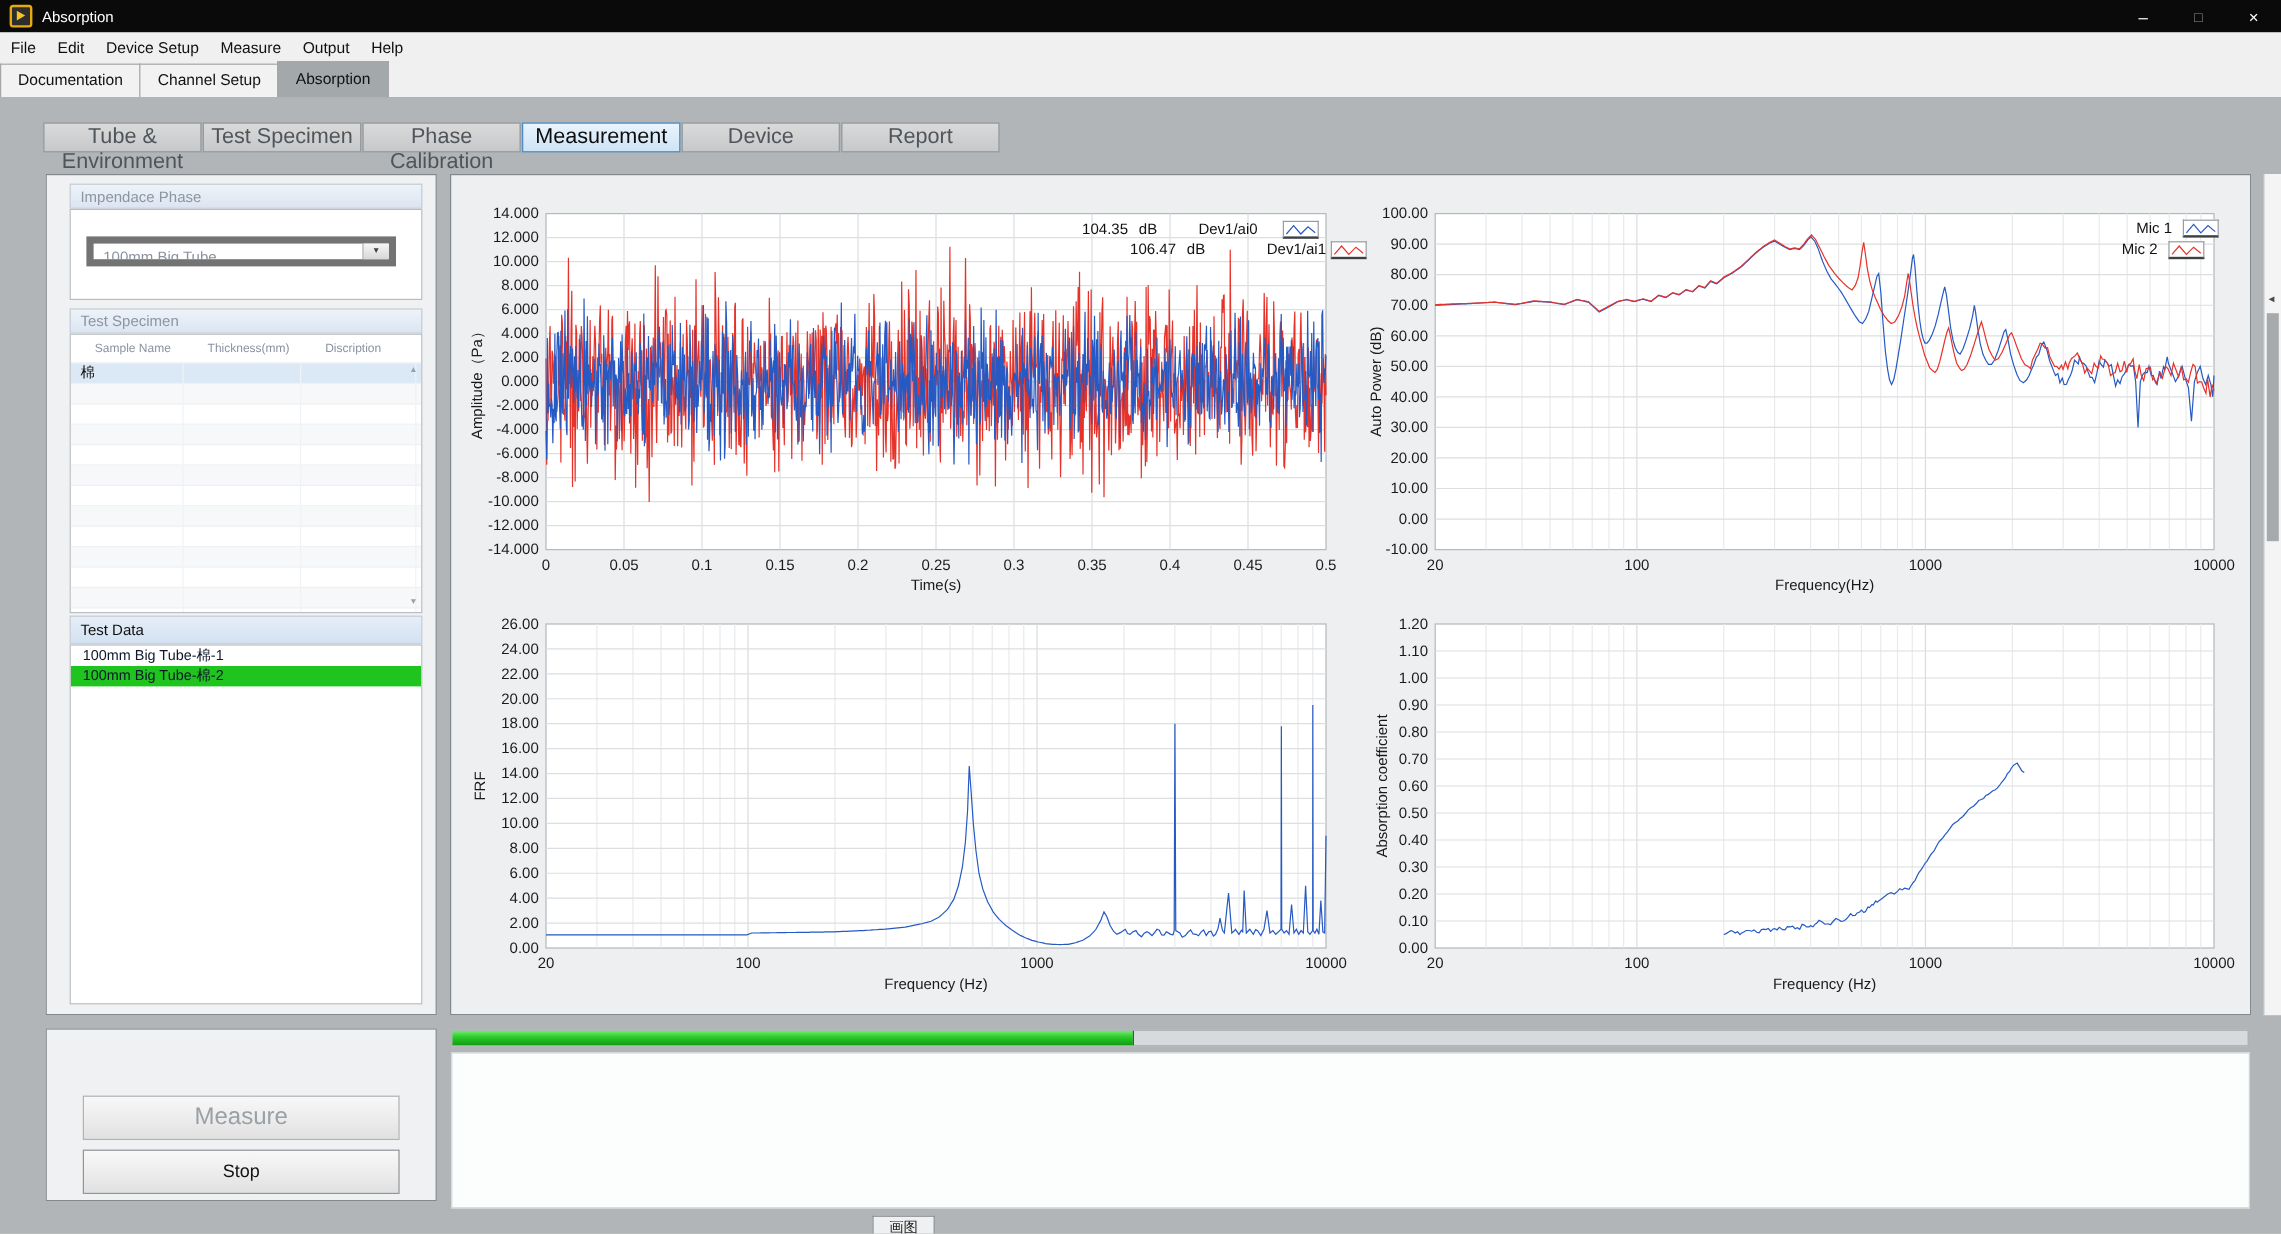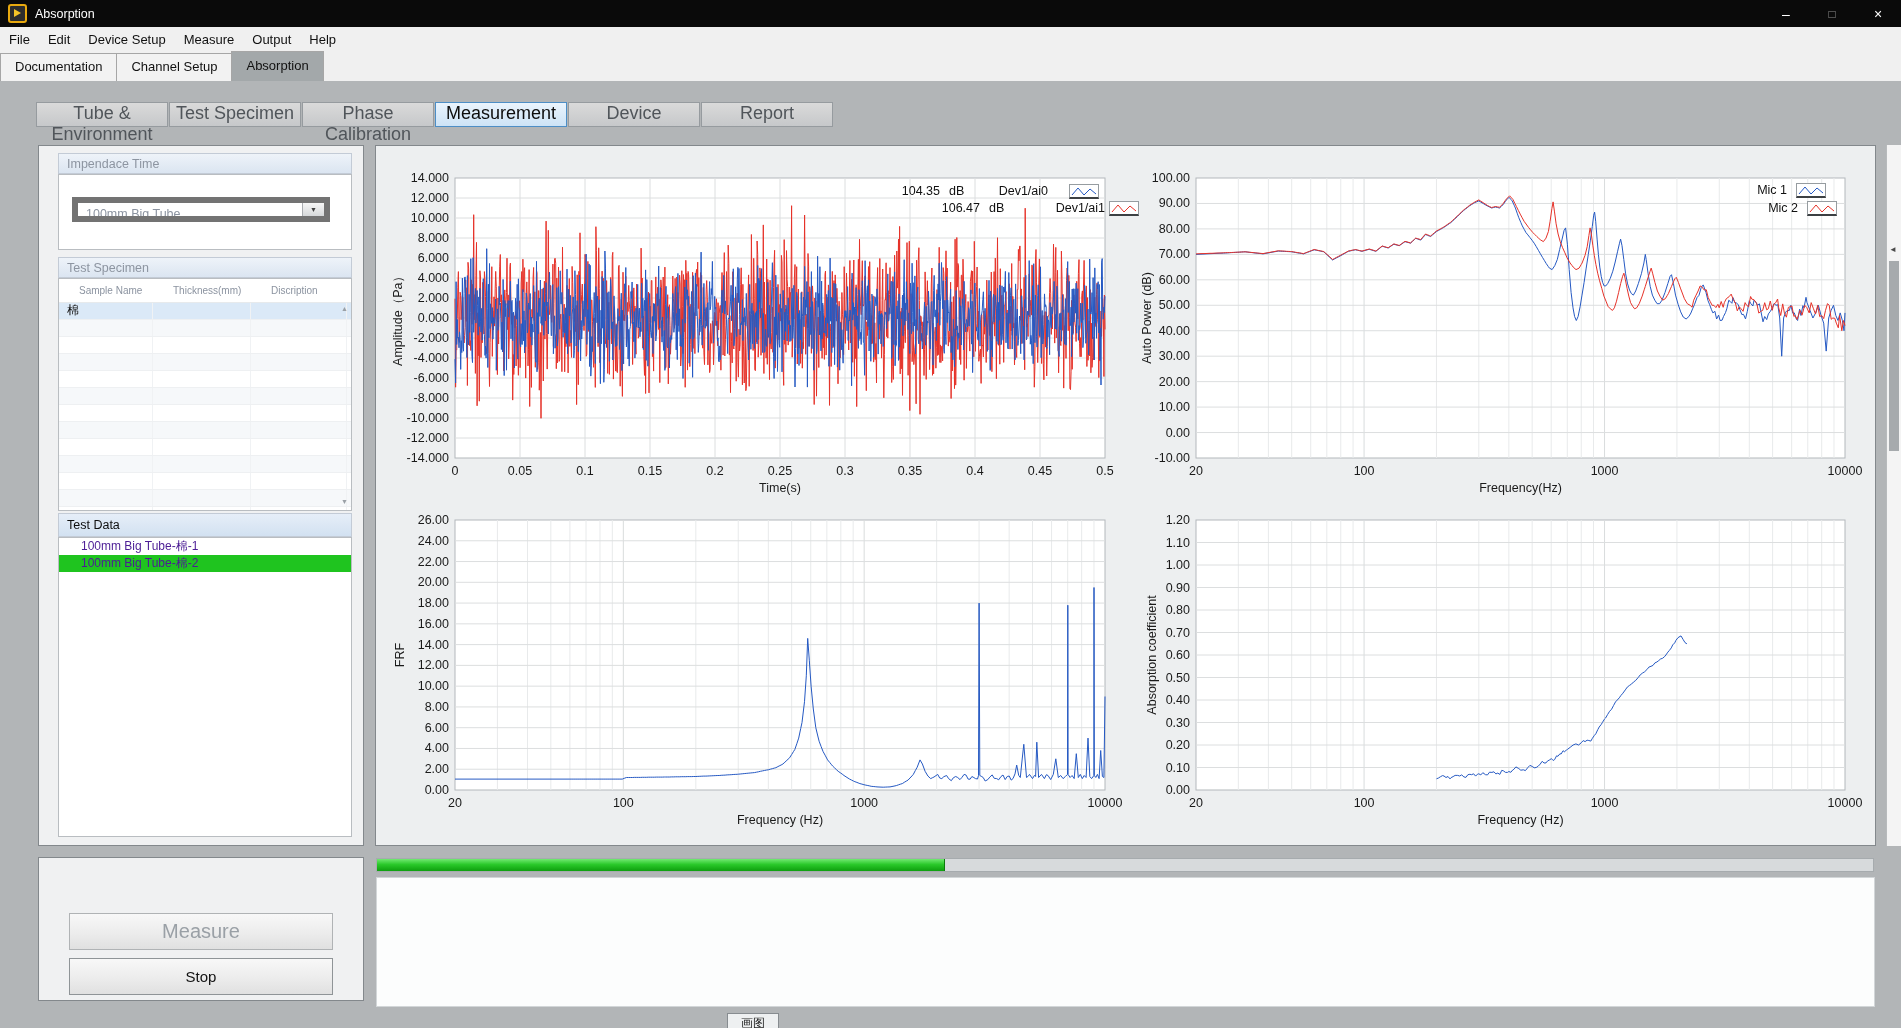--- a/index.html
+++ b/index.html
@@ -55,21 +55,21 @@
   .spec-head .c{font-size:10px;color:#8b93a0;line-height:23px;padding-left:20px;box-sizing:border-box}
   .c1w{width:94px}.c2w{width:98px}.c3w{width:96px}
   .spec-row{display:flex;height:16px;border-bottom:1px solid #eef0f2}
   .spec-row .c{font-size:12px;color:#111;line-height:15px;padding-left:8px;box-sizing:border-box;
            border-right:1px solid #f0f2f4}
   .spec-row.first{background:#dbe9f7}
   .spec-row.alt{background:#f6f8fa}
   .scroll-chev{position:absolute;right:3px;font-size:7px;color:#9aa0a6;line-height:8px}
   .td-list{position:absolute;left:0;top:24px;width:294px;height:300px;background:#fff;
            border:1px solid #b9bdc1;box-sizing:border-box;overflow:hidden}
-  .td-item{height:17px;line-height:16px;font-size:12px;color:#4c1d95;padding-left:22px;white-space:nowrap}
+  .td-item{height:17px;line-height:16px;font-size:12px;color:#0f172a;padding-left:10px;white-space:nowrap}
   .td-item.sel{background:#1fc41f}
   
   .btn-panel{position:absolute;left:38px;top:776px;width:326px;height:144px;
            background:#f0f1f2;border:1px solid #83888c;box-sizing:border-box}
   .cmd-btn{position:absolute;left:30px;width:264px;height:37px;box-sizing:border-box;
            background:linear-gradient(#f8f8f8,#ececec 55%,#e0e0e0);border:1px solid #b0b3b5;
            display:flex;align-items:center;justify-content:center;color:#9aa0a6;font-size:15px}
   .cmd-btn.big{font-size:20px}
   .cmd-btn.enabled{color:#121212;border-color:#8f9497}
   
@@ -133,21 +133,21 @@
       <div class="sub-tab">Tube &amp; Environment</div>
       <div class="sub-tab">Test Specimen</div>
       <div class="sub-tab">Phase Calibration</div>
       <div class="sub-tab selected">Measurement</div>
       <div class="sub-tab">Device</div>
       <div class="sub-tab">Report</div>
     </div>
 
   <div class="left-panel">
     <div class="section" id="sec-impedance" style="top:7px">
-      <div class="section-hdr">Impendace Time</div>
+      <div class="section-hdr">Impendace Phase</div>
       <div class="imp-body">
         <div class="dropdown">
           <span class="val">100mm Big Tube</span>
           <span class="dd-btn">▼</span>
         </div>
       </div>
     </div>
 
     <div class="section" id="sec-specimen" style="top:111px">
       <div class="section-hdr">Test Specimen</div>
@@ -373,21 +373,21 @@
         <text x="65" y="37" text-anchor="end" font-size="12.5" fill="#1a1a1a">100.00</text>
         <text x="71" y="330" text-anchor="middle" font-size="12.5" fill="#1a1a1a">20</text>
         <text x="239.07579635390402" y="330" text-anchor="middle" font-size="12.5" fill="#1a1a1a">100</text>
         <text x="479.537898176952" y="330" text-anchor="middle" font-size="12.5" fill="#1a1a1a">1000</text>
         <text x="720" y="330" text-anchor="middle" font-size="12.5" fill="#1a1a1a">10000</text>
         <text x="395.5" y="347" text-anchor="middle" font-size="12.5" fill="#1a1a1a">Frequency(Hz)</text>
         <text x="26" y="173" text-anchor="middle" font-size="12.5" fill="#1a1a1a" transform="rotate(-90 26 173)">Auto Power (dB)</text>
         <polyline points="71.0,109.4 73.0,109.3 75.0,109.2 77.0,109.1 79.0,109.0 81.0,108.9 83.0,108.8 85.0,108.7 87.0,108.6 89.0,108.5 91.0,108.4 93.0,108.3 95.0,108.2 97.0,108.2 98.4,108.1 100.4,108.0 102.4,107.9 104.4,107.7 106.4,107.6 108.4,107.5 110.4,107.4 112.4,107.3 114.4,107.2 116.4,107.0 118.4,106.9 120.1,106.8 122.1,107.0 124.1,107.3 126.1,107.5 128.1,107.7 130.1,108.0 132.1,108.2 134.1,108.4 136.1,108.6 138.0,108.9 140.0,108.5 142.0,108.1 144.0,107.8 146.0,107.4 148.0,107.0 150.0,106.7 152.0,106.3 153.3,106.1 155.3,106.2 157.3,106.3 159.3,106.4 161.3,106.5 163.3,106.6 165.3,106.7 166.7,106.8 168.7,107.2 170.7,107.5 172.7,107.9 174.7,108.2 176.7,108.5 178.5,108.9 180.5,108.1 182.5,107.3 184.5,106.6 186.5,105.8 189.2,104.8 191.2,105.2 193.2,105.6 195.2,106.0 197.2,106.5 198.8,106.8 200.8,108.7 202.8,110.5 204.8,112.4 207.6,115.0 209.6,113.9 211.6,112.8 213.6,111.8 215.8,110.6 217.8,109.5 219.8,108.3 221.8,107.2 223.3,106.3 225.3,105.9 227.3,105.4 229.3,105.0 230.4,104.8 232.4,105.2 234.4,105.7 237.0,106.3 239.0,105.7 241.0,105.2 243.0,104.6 244.2,104.3 246.2,104.9 248.2,105.5 250.9,106.3 252.9,104.7 254.9,103.1 257.2,101.2 259.2,101.8 261.2,102.4 263.2,103.0 265.2,101.6 267.2,100.3 268.9,99.2 270.9,99.8 272.9,100.3 274.2,100.7 276.2,99.3 278.2,97.9 280.0,96.6 282.0,97.2 284.0,97.7 285.5,98.2 287.5,96.3 289.5,94.5 290.7,93.3 292.7,94.0 295.7,95.1 297.7,92.8 300.5,89.5 302.5,90.3 304.5,91.1 305.6,91.5 307.6,89.8 309.6,88.1 311.5,86.5 313.5,85.4 315.5,84.3 317.5,83.2 318.5,82.6 320.5,81.3 322.5,79.9 324.5,78.5 325.6,77.8 327.6,76.0 329.6,74.1 332.2,71.7 334.2,69.7 336.2,67.8 338.5,65.6 340.5,64.0 342.5,62.5 344.3,61.0 346.3,59.7 348.3,58.5 349.5,57.7 351.5,56.9 353.8,55.9 355.8,57.1 358.2,58.5 360.2,59.7 362.5,61.0 364.5,62.0 366.6,63.0 368.6,62.5 370.5,62.0 372.5,62.5 374.6,63.0 376.6,61.1 378.2,59.5 380.2,56.7 381.5,54.9 384.1,52.3 386.1,54.7 387.2,55.9 389.2,60.3 390.4,63.0 392.4,68.8 393.8,72.7 395.8,77.4 397.3,80.9 399.3,84.5 400.9,87.5 402.9,89.9 405.0,92.6 407.0,95.2 409.2,98.2 411.2,101.5 413.4,105.3 415.4,108.8 417.5,112.4 419.5,115.7 421.2,118.5 423.2,121.4 424.4,123.1 427.1,124.6 429.8,120.6 432.3,114.5 434.7,104.3 437.1,94.1 439.1,85.4 440.6,82.9 442.4,99.2 444.2,124.6 446.1,147.5 448.0,162.8 449.6,171.5 451.3,175.5 453.1,171.5 455.1,161.8 457.0,150.1 459.1,137.4 461.2,123.1 463.3,109.4 465.4,95.1 467.3,81.4 468.7,70.2 469.6,67.1 470.7,76.3 472.1,94.1 473.4,109.4 474.8,122.1 476.2,131.3 477.6,137.4 479.1,140.9 480.8,140.9 482.8,138.4 485.3,133.3 487.8,126.2 490.2,117.0 492.5,106.8 494.5,98.2 495.6,94.1 497.0,100.7 498.8,114.5 500.6,128.7 502.6,138.9 504.5,145.0 506.4,148.6 508.4,150.1 510.7,146.0 513.4,138.4 516.4,128.7 518.9,118.0 520.3,109.4 521.2,114.5 523.1,128.7 525.2,141.4 527.4,150.1 529.8,155.2 532.1,158.7 534.6,158.7 537.0,155.2 540.0,147.5 542.9,138.4 545.1,131.3 546.5,129.7 548.4,138.4 550.5,150.1 553.1,159.3 555.7,166.9 558.2,172.0 561.1,174.0 563.9,171.5 565.9,168.0 567.6,163.8 569.6,159.3 572.0,152.6 574.0,150.3 576.2,142.5 578.2,139.9 581.0,147.5 583.0,155.7 584.5,159.3 586.5,164.7 587.9,167.9 589.9,166.3 591.6,174.0 593.6,170.1 595.1,175.5 597.1,175.2 598.5,171.5 600.5,167.6 601.8,163.8 603.8,155.2 604.9,156.2 606.9,158.3 608.0,152.6 610.0,158.0 611.3,157.7 613.3,159.9 614.8,164.3 616.8,169.5 618.5,169.4 620.5,173.9 622.3,166.4 624.3,155.8 625.9,158.7 627.9,161.0 629.0,155.2 631.0,157.3 632.4,160.3 634.4,158.8 636.0,166.9 638.0,176.8 639.7,171.5 641.7,174.6 643.4,168.9 645.4,166.3 647.3,162.8 649.3,158.4 650.8,160.3 652.8,159.7 654.7,173.0 656.7,211.2 658.6,173.0 660.6,167.2 662.3,165.4 664.3,165.6 665.8,160.3 667.8,168.2 669.3,167.9 671.3,173.9 672.6,175.5 674.6,164.2 675.9,170.5 677.9,160.6 679.0,162.8 681.0,152.3 682.0,157.7 685.0,165.4 687.9,173.0 690.7,167.9 693.4,160.3 696.1,170.5 698.7,178.1 701.2,206.1 703.7,173.0 706.1,165.4 708.5,160.3 710.8,170.5 713.0,175.5 715.2,167.9 717.4,175.5 719.0,185.7 720.0,167.9" fill="none" stroke="#2559c3" stroke-width="1"></polyline>
         <polyline points="71.0,108.9 73.0,108.8 75.0,108.7 77.0,108.6 79.0,108.6 81.0,108.5 83.0,108.4 85.0,108.3 87.0,108.3 89.0,108.2 91.0,108.1 93.0,108.0 95.0,108.0 97.0,107.9 98.4,107.8 100.4,107.7 102.4,107.6 104.4,107.6 106.4,107.5 108.4,107.4 110.4,107.3 112.4,107.2 114.4,107.1 116.4,107.0 118.4,106.9 120.1,106.8 122.1,107.0 124.1,107.2 126.1,107.4 128.1,107.6 130.1,107.8 132.1,108.0 134.1,108.2 136.1,108.4 138.0,108.6 140.0,108.2 142.0,107.9 144.0,107.5 146.0,107.1 148.0,106.8 150.0,106.4 152.0,106.0 153.3,105.8 155.3,105.9 157.3,106.0 159.3,106.1 161.3,106.3 163.3,106.4 165.3,106.5 166.7,106.6 168.7,106.9 170.7,107.3 172.7,107.6 174.7,107.9 176.7,108.3 178.5,108.6 180.5,107.8 182.5,107.1 184.5,106.3 186.5,105.5 189.2,104.5 191.2,104.9 193.2,105.4 195.2,105.8 197.2,106.2 198.8,106.6 200.8,108.4 202.8,110.1 204.8,111.9 207.6,114.5 209.6,113.4 211.6,112.3 213.6,111.3 215.8,110.1 217.8,109.0 219.8,108.0 221.8,106.9 223.3,106.1 225.3,105.6 227.3,105.2 229.3,104.8 230.4,104.5 232.4,105.0 234.4,105.5 237.0,106.1 239.0,105.5 241.0,104.9 243.0,104.4 244.2,104.0 246.2,104.6 248.2,105.2 250.9,106.1 252.9,104.4 254.9,102.8 257.2,101.0 259.2,101.6 261.2,102.2 263.2,102.7 265.2,101.4 267.2,100.0 268.9,98.9 270.9,99.5 272.9,100.1 274.2,100.5 276.2,99.1 278.2,97.6 280.0,96.4 282.0,96.9 284.0,97.5 285.5,97.9 287.5,96.1 289.5,94.2 290.7,93.1 292.7,93.7 295.7,94.6 297.7,92.2 300.5,89.0 302.5,89.8 304.5,90.6 305.6,91.0 307.6,89.3 309.6,87.6 311.5,85.9 313.5,84.9 315.5,83.8 317.5,82.7 318.5,82.1 320.5,80.8 322.5,79.4 324.5,78.0 325.6,77.3 327.6,75.4 329.6,73.6 332.2,71.2 334.2,69.2 336.2,67.3 338.5,65.1 340.5,63.5 342.5,62.0 344.3,60.5 346.3,59.2 348.3,57.9 349.5,57.2 351.5,56.1 353.8,54.9 355.8,56.2 358.2,57.7 360.2,59.0 362.5,60.5 364.5,61.5 366.6,62.5 368.6,62.0 370.5,61.5 372.5,61.9 374.6,62.3 376.6,60.2 378.2,58.5 380.2,55.6 381.5,53.9 383.5,51.9 384.6,50.8 386.6,53.0 387.9,54.4 389.9,58.5 391.4,61.5 393.4,65.5 395.2,69.1 397.2,72.8 399.1,76.3 401.1,79.0 403.5,82.4 405.5,84.8 407.8,87.5 409.8,89.5 411.8,91.5 413.8,93.4 415.8,95.1 418.4,96.6 421.0,93.1 423.4,86.5 425.1,76.3 426.9,63.5 428.1,56.9 429.4,66.1 431.1,78.8 433.1,89.0 435.2,96.6 437.6,102.7 439.9,107.8 442.1,112.9 445.1,118.0 447.1,120.6 448.2,122.1 451.0,124.6 453.0,123.7 454.1,123.1 456.1,119.7 457.1,118.0 460.0,110.4 462.2,101.7 463.9,90.5 465.1,82.9 466.3,89.0 467.8,100.2 469.3,110.4 470.9,119.5 472.7,128.2 474.6,135.8 476.8,143.5 478.9,151.1 481.0,156.2 483.0,161.3 485.3,163.8 487.5,165.4 489.4,162.8 491.5,156.2 493.6,147.5 495.7,138.4 497.6,131.3 498.9,128.2 500.4,134.8 502.1,143.5 503.8,151.1 505.6,157.7 507.7,161.3 509.6,163.8 511.7,162.8 514.2,158.7 517.2,151.1 519.2,144.8 520.3,141.4 523.1,132.3 525.1,126.2 526.2,123.1 527.6,128.2 529.9,137.4 532.4,146.0 534.9,151.1 537.6,155.2 540.3,153.7 542.3,150.4 543.4,148.6 545.4,143.9 546.5,141.4 548.5,136.7 549.8,133.8 551.3,132.3 553.4,137.4 555.4,143.1 556.5,146.0 559.4,153.7 562.3,158.7 565.1,160.3 567.1,162.2 568.7,155.2 570.7,150.9 573.1,146.0 575.1,141.0 576.4,141.4 579.3,145.0 581.3,144.8 583.2,152.6 585.2,156.5 587.2,160.4 588.9,160.3 590.9,162.6 592.9,159.3 594.2,162.8 596.2,156.5 598.2,162.3 599.3,157.7 601.3,153.7 604.2,151.6 606.2,149.1 608.2,154.5 610.3,157.7 612.3,165.8 614.3,161.8 616.1,163.8 618.1,166.3 620.1,157.6 621.6,160.3 623.6,161.7 625.6,151.5 626.9,154.2 628.9,154.6 631.8,158.7 633.8,168.1 635.8,166.3 637.7,165.4 639.7,157.7 641.7,164.8 643.3,163.8 645.3,156.0 647.3,165.3 648.6,159.3 650.6,157.9 652.6,154.0 653.7,162.8 655.7,170.5 657.7,158.9 659.4,167.9 661.4,172.2 663.4,162.3 664.9,161.8 666.9,160.9 668.9,171.5 670.1,170.5 672.1,174.4 675.0,165.4 677.0,170.2 679.7,160.3 681.7,162.4 684.2,167.9 686.2,157.6 688.5,163.8 690.5,169.0 692.7,160.3 694.7,171.6 696.7,170.5 698.7,173.6 700.5,165.4 702.5,158.6 704.2,160.3 706.2,174.3 707.8,173.0 709.8,173.3 711.3,178.1 713.3,182.8 714.6,170.5 716.8,185.7 718.4,175.5 720.0,180.6" fill="none" stroke="#e63229" stroke-width="1"></polyline>
       </svg>
-      <div class="legend-row" style="left: 60px; top: 37px; width: 649px;">
+      <div class="legend-row" style="left: 83px; top: 37px; width: 649px;">
         <span style="left: 540px; width: 62px; text-align: right;">Mic 1</span>
         <div class="legend-icon" style="left: 611px; top: 1px;">
           <svg width="28" height="12">
             <polyline points="2,10 8,3 14,10 20,4 26,9" fill="none" stroke="#2559c3" stroke-width="1"></polyline>
           </svg>
         </div>
       </div>
       <div class="legend-row" style="left: 71px; top: 55px; width: 649px;">
         <span style="left: 540px; width: 62px; text-align: right;">Mic 2</span>
         <div class="legend-icon" style="left: 611px; top: 1px;">

